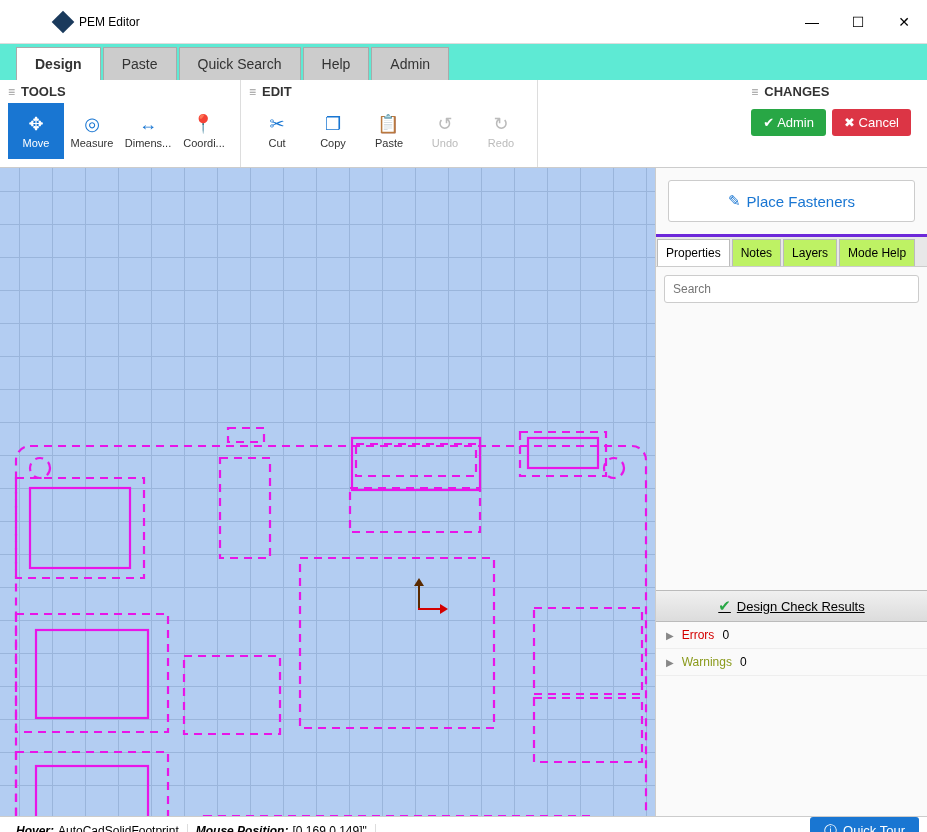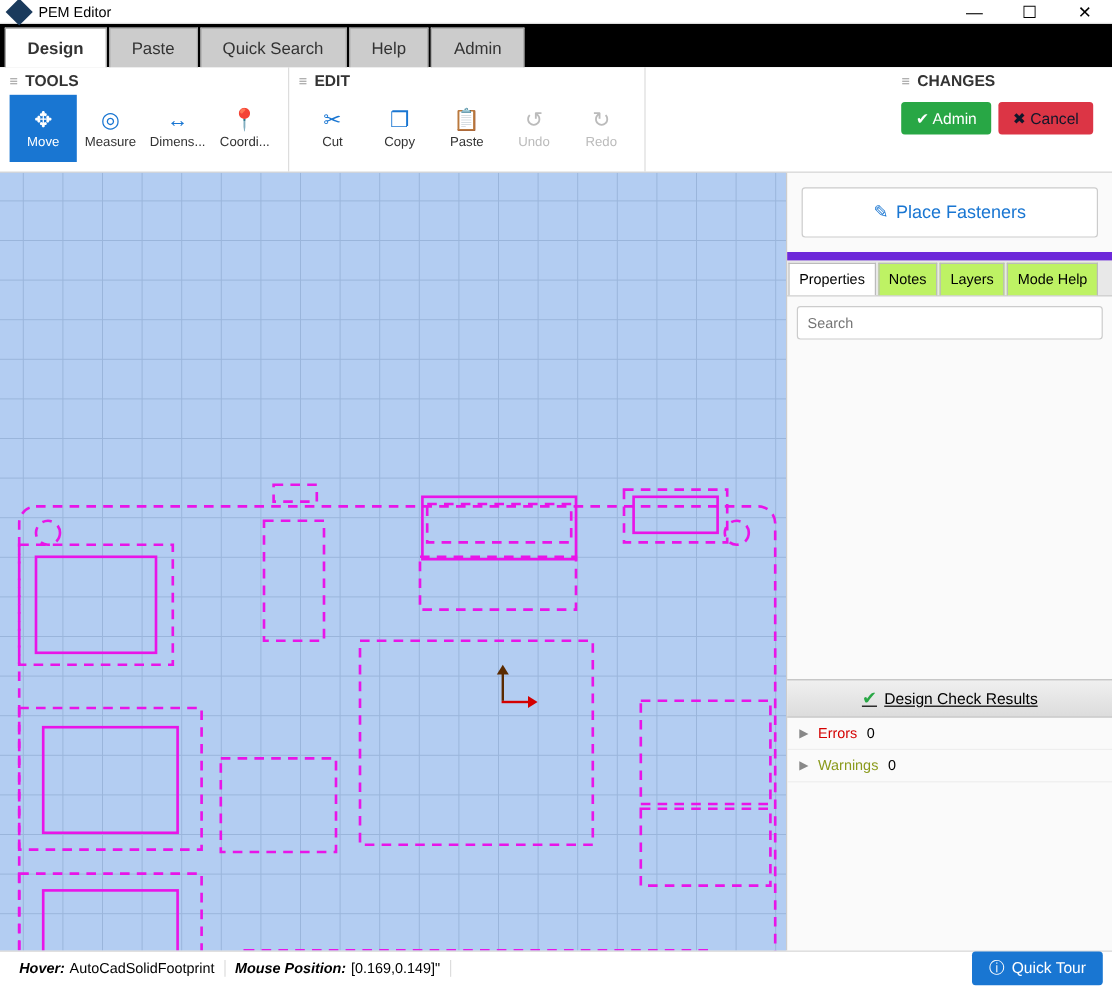--- a/index.html
+++ b/index.html
@@ -1,61 +1,61 @@
 <!DOCTYPE html>
 <html><head>
 <meta charset="utf-8">
 <style>
 * { box-sizing: border-box; margin: 0; padding: 0; font-family: "Segoe UI", Tahoma, sans-serif; }
 html, body { width: 927px; height: 832px; overflow: hidden; background: #fff; }
 
 
-.titlebar { height: 20px; display: flex; align-items: center; border-bottom: 1px solid #ddd; }
+.titlebar { height: 44px; display: flex; align-items: center; border-bottom: 1px solid #ddd; padding-left: 47px; }
 .titlebar .app-icon { width: 16px; height: 16px; margin: 0 8px; background: #1a3a5c; transform: rotate(45deg); }
 .titlebar .title { font-size: 12px; flex: 1; }
 .titlebar .win-btns { display: flex; }
 .titlebar .win-btn { width: 46px; height: 32px; display: flex; align-items: center; justify-content: center; font-size: 14px; cursor: default; }
 
 
-.tabrow { height: 36px; background: #000000; display: flex; align-items: flex-end; padding-left: 4px; }
+.tabrow { height: 36px; background: #5eead4; display: flex; align-items: flex-end; padding-left: 16px; }
 .tabrow .tab { padding: 8px 18px; font-size: 14px; background: #ccc; border: 1px solid #aaa; border-bottom: none; margin-right: 2px; color: #333; cursor: default; }
 .tabrow .tab.active { background: #fff; font-weight: 600; }
 
 
 .panelrow { height: 88px; background: #fff; display: flex; border-bottom: 1px solid #ccc; }
 .panel { border-right: 1px solid #ddd; padding: 4px 8px 0 8px; display: flex; flex-direction: column; }
 .panel-header { font-size: 13px; font-weight: 600; color: #333; margin-bottom: 4px; display: flex; align-items: center; }
 .panel-header .ham { color: #999; margin-right: 6px; font-size: 12px; }
 .panel-body { display: flex; gap: 0; }
 .tool-btn { width: 56px; height: 56px; display: flex; flex-direction: column; align-items: center; justify-content: center; font-size: 11px; color: #333; border: 1px solid transparent; cursor: default; }
 .tool-btn .icon { font-size: 18px; color: #1976d2; margin-bottom: 2px; }
 .tool-btn.active { background: #1976d2; color: #fff; }
 .tool-btn.active .icon { color: #fff; }
 .tool-btn.disabled { color: #bbb; }
 .tool-btn.disabled .icon { color: #bbb; }
 .panel.changes { margin-left: auto; border-right: none; align-items: flex-start; padding-right: 16px; }
 .btn-save { background: #28a745; color: #fff; padding: 6px 12px; border: none; border-radius: 3px; font-size: 13px; margin-right: 6px; }
-.btn-cancel { background: #dc3545; color: #0f172a; padding: 6px 12px; border: none; border-radius: 3px; font-size: 13px; }
+.btn-cancel { background: #dc3545; color: #ffffff; padding: 6px 12px; border: none; border-radius: 3px; font-size: 13px; }
 
 
 .middle { display: flex; height: calc(832px - 32px - 36px - 88px - 28px); }
 .canvas-area { flex: 1; background: #b3cdf2; position: relative; overflow: hidden; }
 .grid { position: absolute; inset: 0; background-image: linear-gradient(#9ab5db 1px, transparent 1px), linear-gradient(90deg, #9ab5db 1px, transparent 1px); background-size: 33px 33px; background-position: -14px -10px; }
 .drawing { position: absolute; inset: 0; }
 .origin { position: absolute; left: 418px; top: 440px; }
 .origin .arrow-up { position: absolute; width: 2px; height: 24px; background: #5a2a00; top: -24px; left: 0; }
 .origin .arrow-up::before { content: ""; position: absolute; top: -6px; left: -4px; border-left: 5px solid transparent; border-right: 5px solid transparent; border-bottom: 8px solid #5a2a00; }
 .origin .arrow-right { position: absolute; height: 2px; width: 24px; background: #d40000; top: 0; left: 0; }
 .origin .arrow-right::before { content: ""; position: absolute; right: -6px; top: -4px; border-top: 5px solid transparent; border-bottom: 5px solid transparent; border-left: 8px solid #d40000; }
 
 
 .sidebar { width: 272px; background: #fafafa; border-left: 1px solid #ccc; display: flex; flex-direction: column; }
 .place-btn-wrap { padding: 12px; }
 .place-btn { width: 100%; height: 42px; background: #fff; border: 1px solid #ccc; border-radius: 3px; color: #1976d2; font-size: 15px; display: flex; align-items: center; justify-content: center; gap: 6px; }
-.sidetabs { display: flex; background: #e8e8e8; border-top: 7px solid #6d28d9; border-bottom: 1px solid #ccc; }
+.sidetabs { display: flex; background: #e8e8e8; border-top: 3px solid #6d28d9; border-bottom: 1px solid #ccc; }
 .sidetab { padding: 6px 8px; font-size: 12px; border: 1px solid #bbb; border-bottom: none; background: #bef264; margin: 2px 1px 0 1px; cursor: default; }
 .sidetab.active { background: #fff; }
 .search-wrap { padding: 8px; }
 .search-input { width: 100%; padding: 6px 8px; border: 1px solid #ccc; border-radius: 3px; font-size: 12px; color: #000000; }
 .prop-body { flex: 1; }
 .design-check-hdr { background: linear-gradient(#f0f0f0, #dcdcdc); border-top: 1px solid #bbb; border-bottom: 1px solid #bbb; padding: 6px; text-align: center; font-size: 13px; text-decoration: underline; display: flex; align-items: center; justify-content: center; gap: 6px; }
 .check-ok { color: #28a745; font-size: 15px; }
 .result-row { padding: 6px 10px; font-size: 12px; border-bottom: 1px solid #eee; display: flex; align-items: center; gap: 8px; }
 .result-row .tri { color: #888; font-size: 10px; }
 .errors-label { color: #d40000; }

